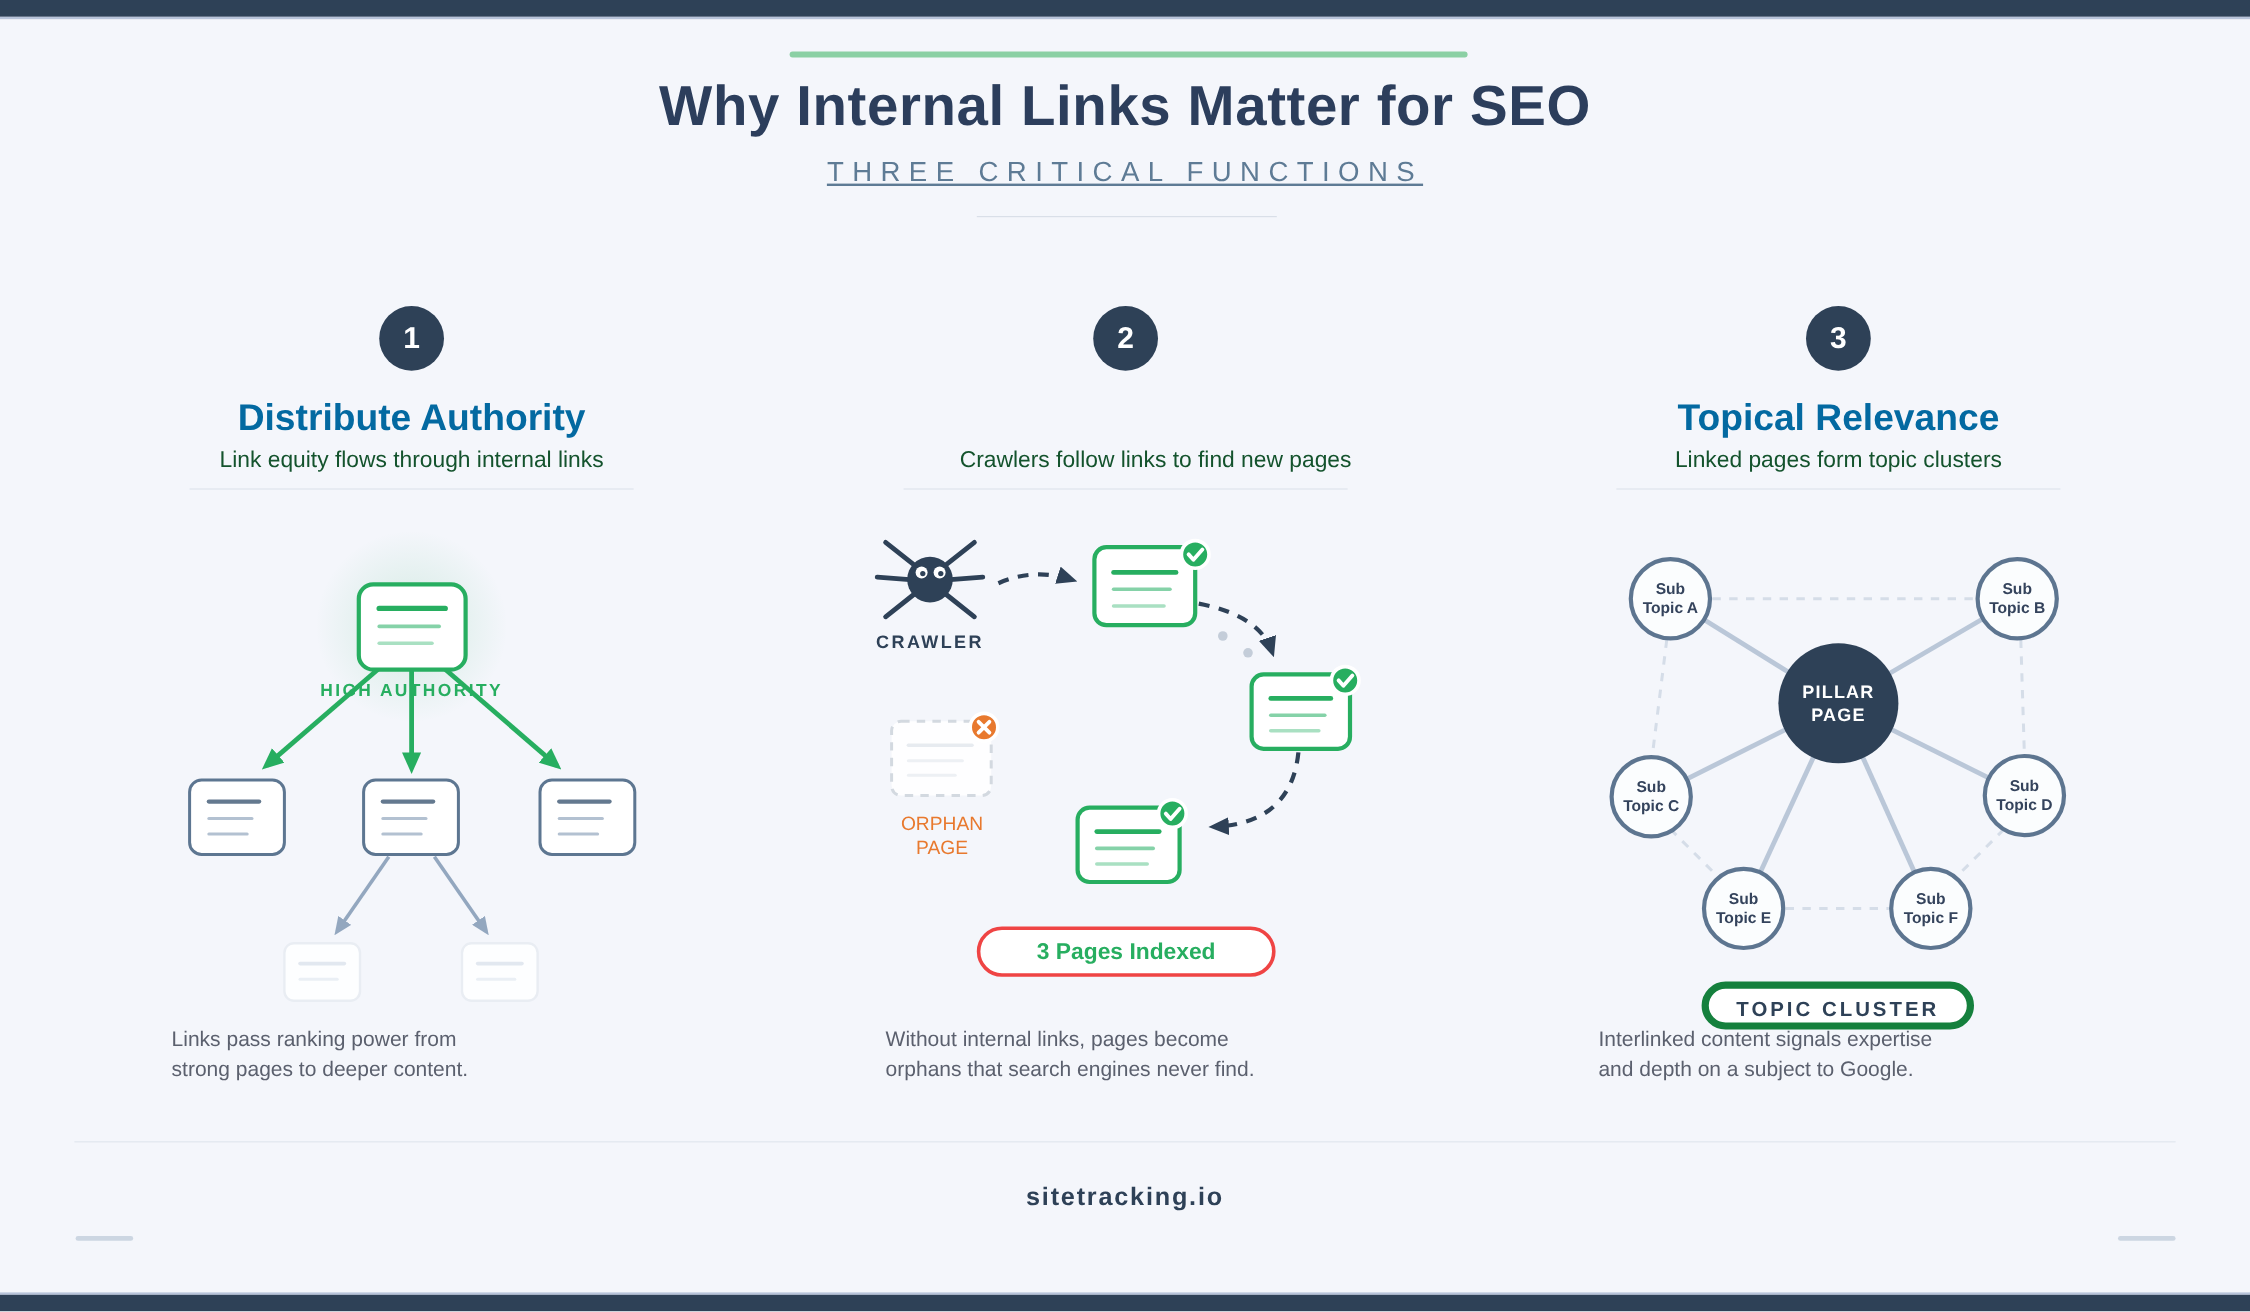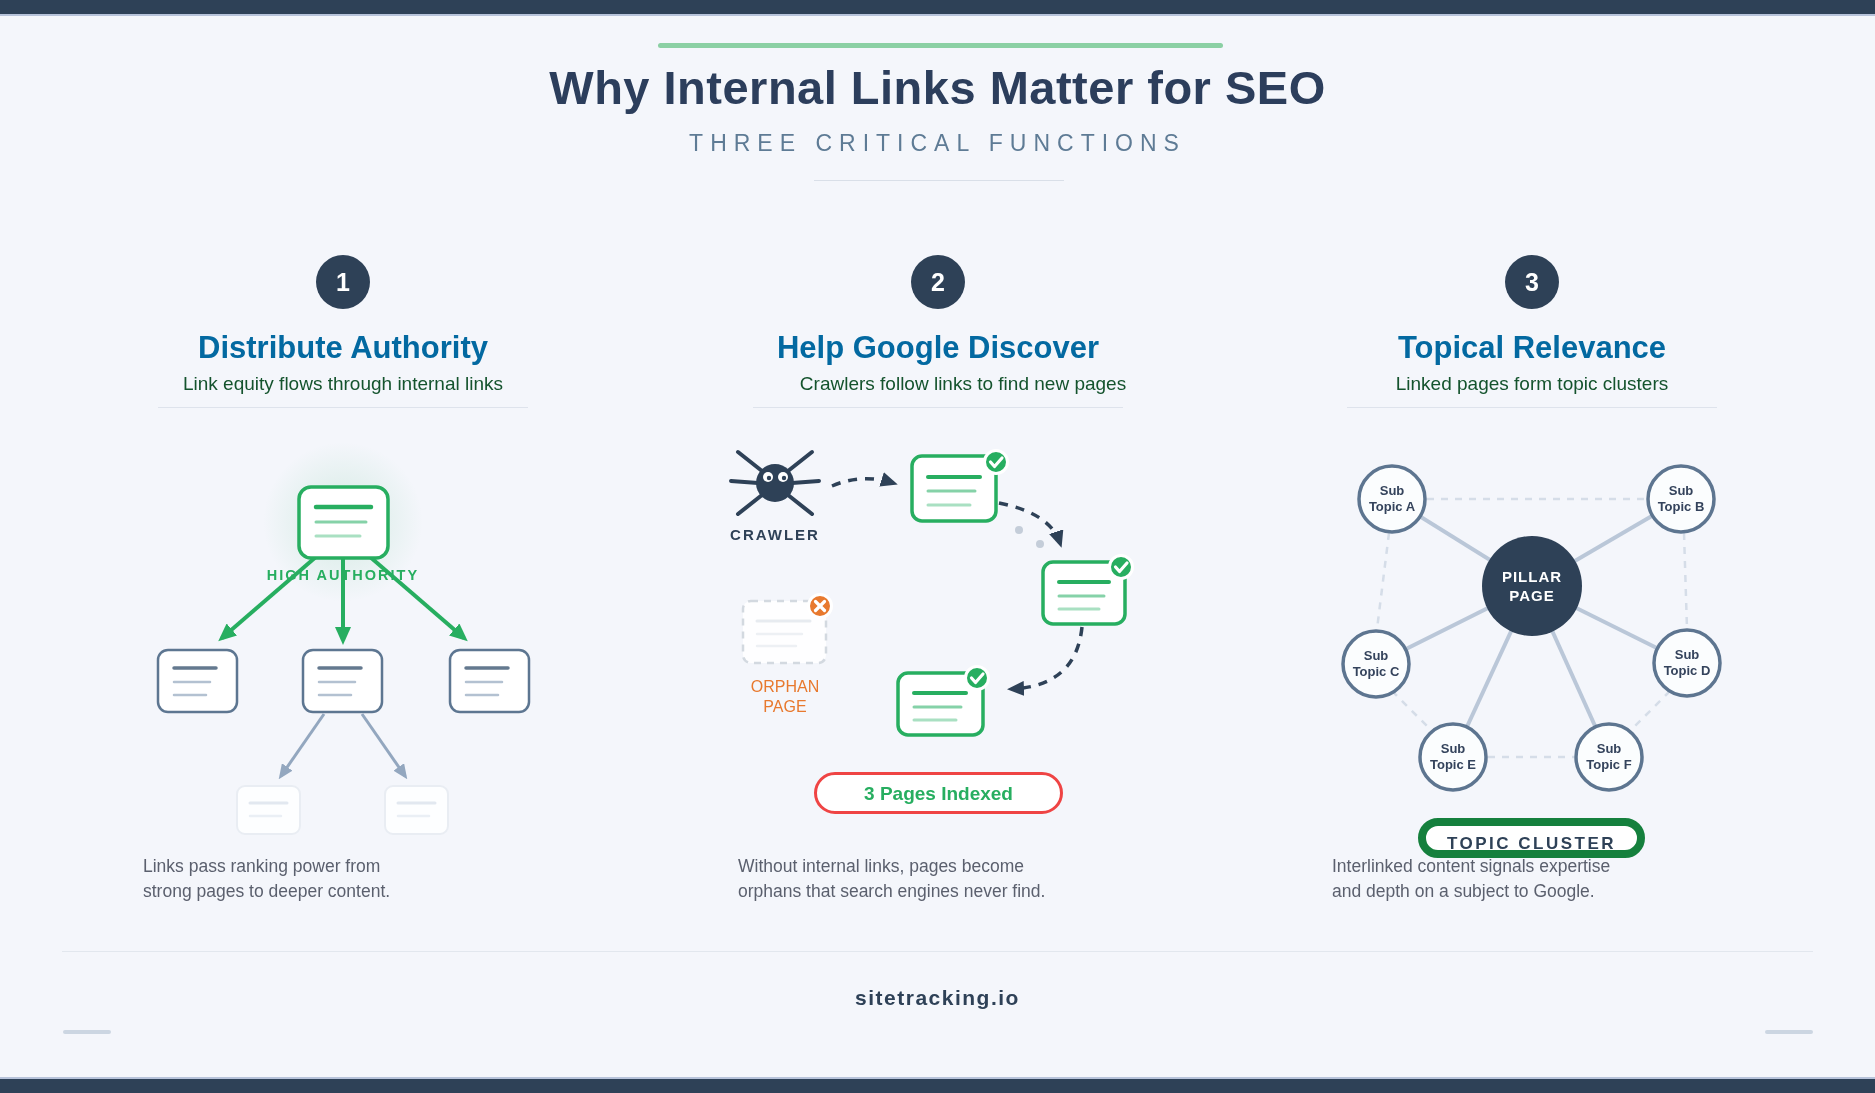--- a/index.html
+++ b/index.html
@@ -9,36 +9,36 @@
   }
   .abs{position:absolute;}
   
   .bar-top{left:0;top:0;width:100%;height:14px;background:#2e4157;}
   .bar-top-accent{left:0;top:14px;width:100%;height:2px;background:#b7c3da;}
   .bar-bottom-accent{left:0;top:1077px;width:100%;height:2px;background:#b7c3da;}
   .bar-bottom{left:0;top:1079px;width:100%;height:14px;background:#2e4157;}
   
   .title-accent{left:658px;top:43px;width:565px;height:5px;border-radius:3px;background:#8bd0a4;}
   .main-title{left:0;top:60px;width:1875px;text-align:center;font-size:47px;font-weight:bold;color:#2c3e5c;letter-spacing:.5px;}
-  .main-subtitle{left:0;top:130px;width:1875px;text-align:center;font-size:23px;color:#5e7b95;letter-spacing:7px;}
+  .main-subtitle{left:0;top:130px;width:1875px;text-align:center;font-size:23px;color:#5e7b95;letter-spacing:7px;text-decoration:underline;}
   .header-divider{left:814px;top:180px;width:250px;height:1px;background:#d9dfe8;}
   
   .num-badge{width:54px;height:54px;border-radius:50%;background:#2e4157;color:#fff;
     font-size:25px;font-weight:bold;text-align:center;line-height:54px;top:255px;}
   .sec-title{top:330px;width:400px;text-align:center;font-size:31px;font-weight:bold;color:#0369a1;}
   .sec-subtitle{top:373px;width:400px;text-align:center;font-size:19px;color:#14532d;}
   .sec-divider{top:407px;width:370px;height:1px;background:#dee3ec;}
   
   svg{display:block;}
   svg text{font-family:"Liberation Sans",sans-serif;}
   
   .pill{box-sizing:border-box;background:#fff;text-align:center;}
   .pill-indexed{left:814px;top:772px;width:249px;height:42px;border:3px solid #ef4444;border-radius:21px;
     color:#27ae60;font-size:19px;font-weight:bold;line-height:38px;}
-  .pill-cluster{left:1418px;top:818px;width:227px;height:40px;border:8px solid #15803d;border-radius:20px;
+  .pill-cluster{left:1418px;top:818px;width:227px;height:40px;border:6px solid #15803d;border-radius:20px;
     color:#2e4157;font-size:17px;font-weight:bold;line-height:36px;letter-spacing:2.5px;}
   
   .caption{top:854px;width:400px;font-size:17.5px;line-height:25px;color:#5b606e;}
   
   .footer-divider{left:62px;top:951px;width:1751px;height:1px;background:#e2e7ee;}
   .footer-brand{left:0;top:986px;width:1875px;text-align:center;font-size:21px;font-weight:bold;color:#2e4157;letter-spacing:1.5px;}
   .footer-dash{top:1030px;width:48px;height:4px;border-radius:2px;background:#ccd6e2;}
 </style>
 </head>
 <body>
@@ -52,21 +52,20 @@
   <div class="abs main-title">Why Internal Links Matter for SEO</div>
   <div class="abs main-subtitle">THREE CRITICAL FUNCTIONS</div>
   <div class="abs header-divider"></div>
 
   <div class="abs num-badge" style="left:316px;">1</div>
   <div class="abs sec-title" style="left:143px;">Distribute Authority</div>
   <div class="abs sec-subtitle" style="left:143px;">Link equity flows through internal links</div>
   <div class="abs sec-divider" style="left:158px;"></div>
 
   <div class="abs num-badge" style="left:911px;">2</div>
-  <div class="abs sec-title" style="left:738px;">Help Google Discover</div>
   <div class="abs sec-subtitle" style="left:763px;">Crawlers follow links to find new pages</div>
   <div class="abs sec-divider" style="left:753px;"></div>
 
   <div class="abs num-badge" style="left:1505px;">3</div>
   <div class="abs sec-subtitle" style="left:1332px;">Linked pages form topic clusters</div>
   <div class="abs sec-title" style="left:1332px;">Topical Relevance</div>
   <div class="abs sec-divider" style="left:1347px;"></div>
 
   <svg class="abs" style="left:130px;top:430px;" width="440" height="420" viewBox="130 430 440 420">
     <defs>

